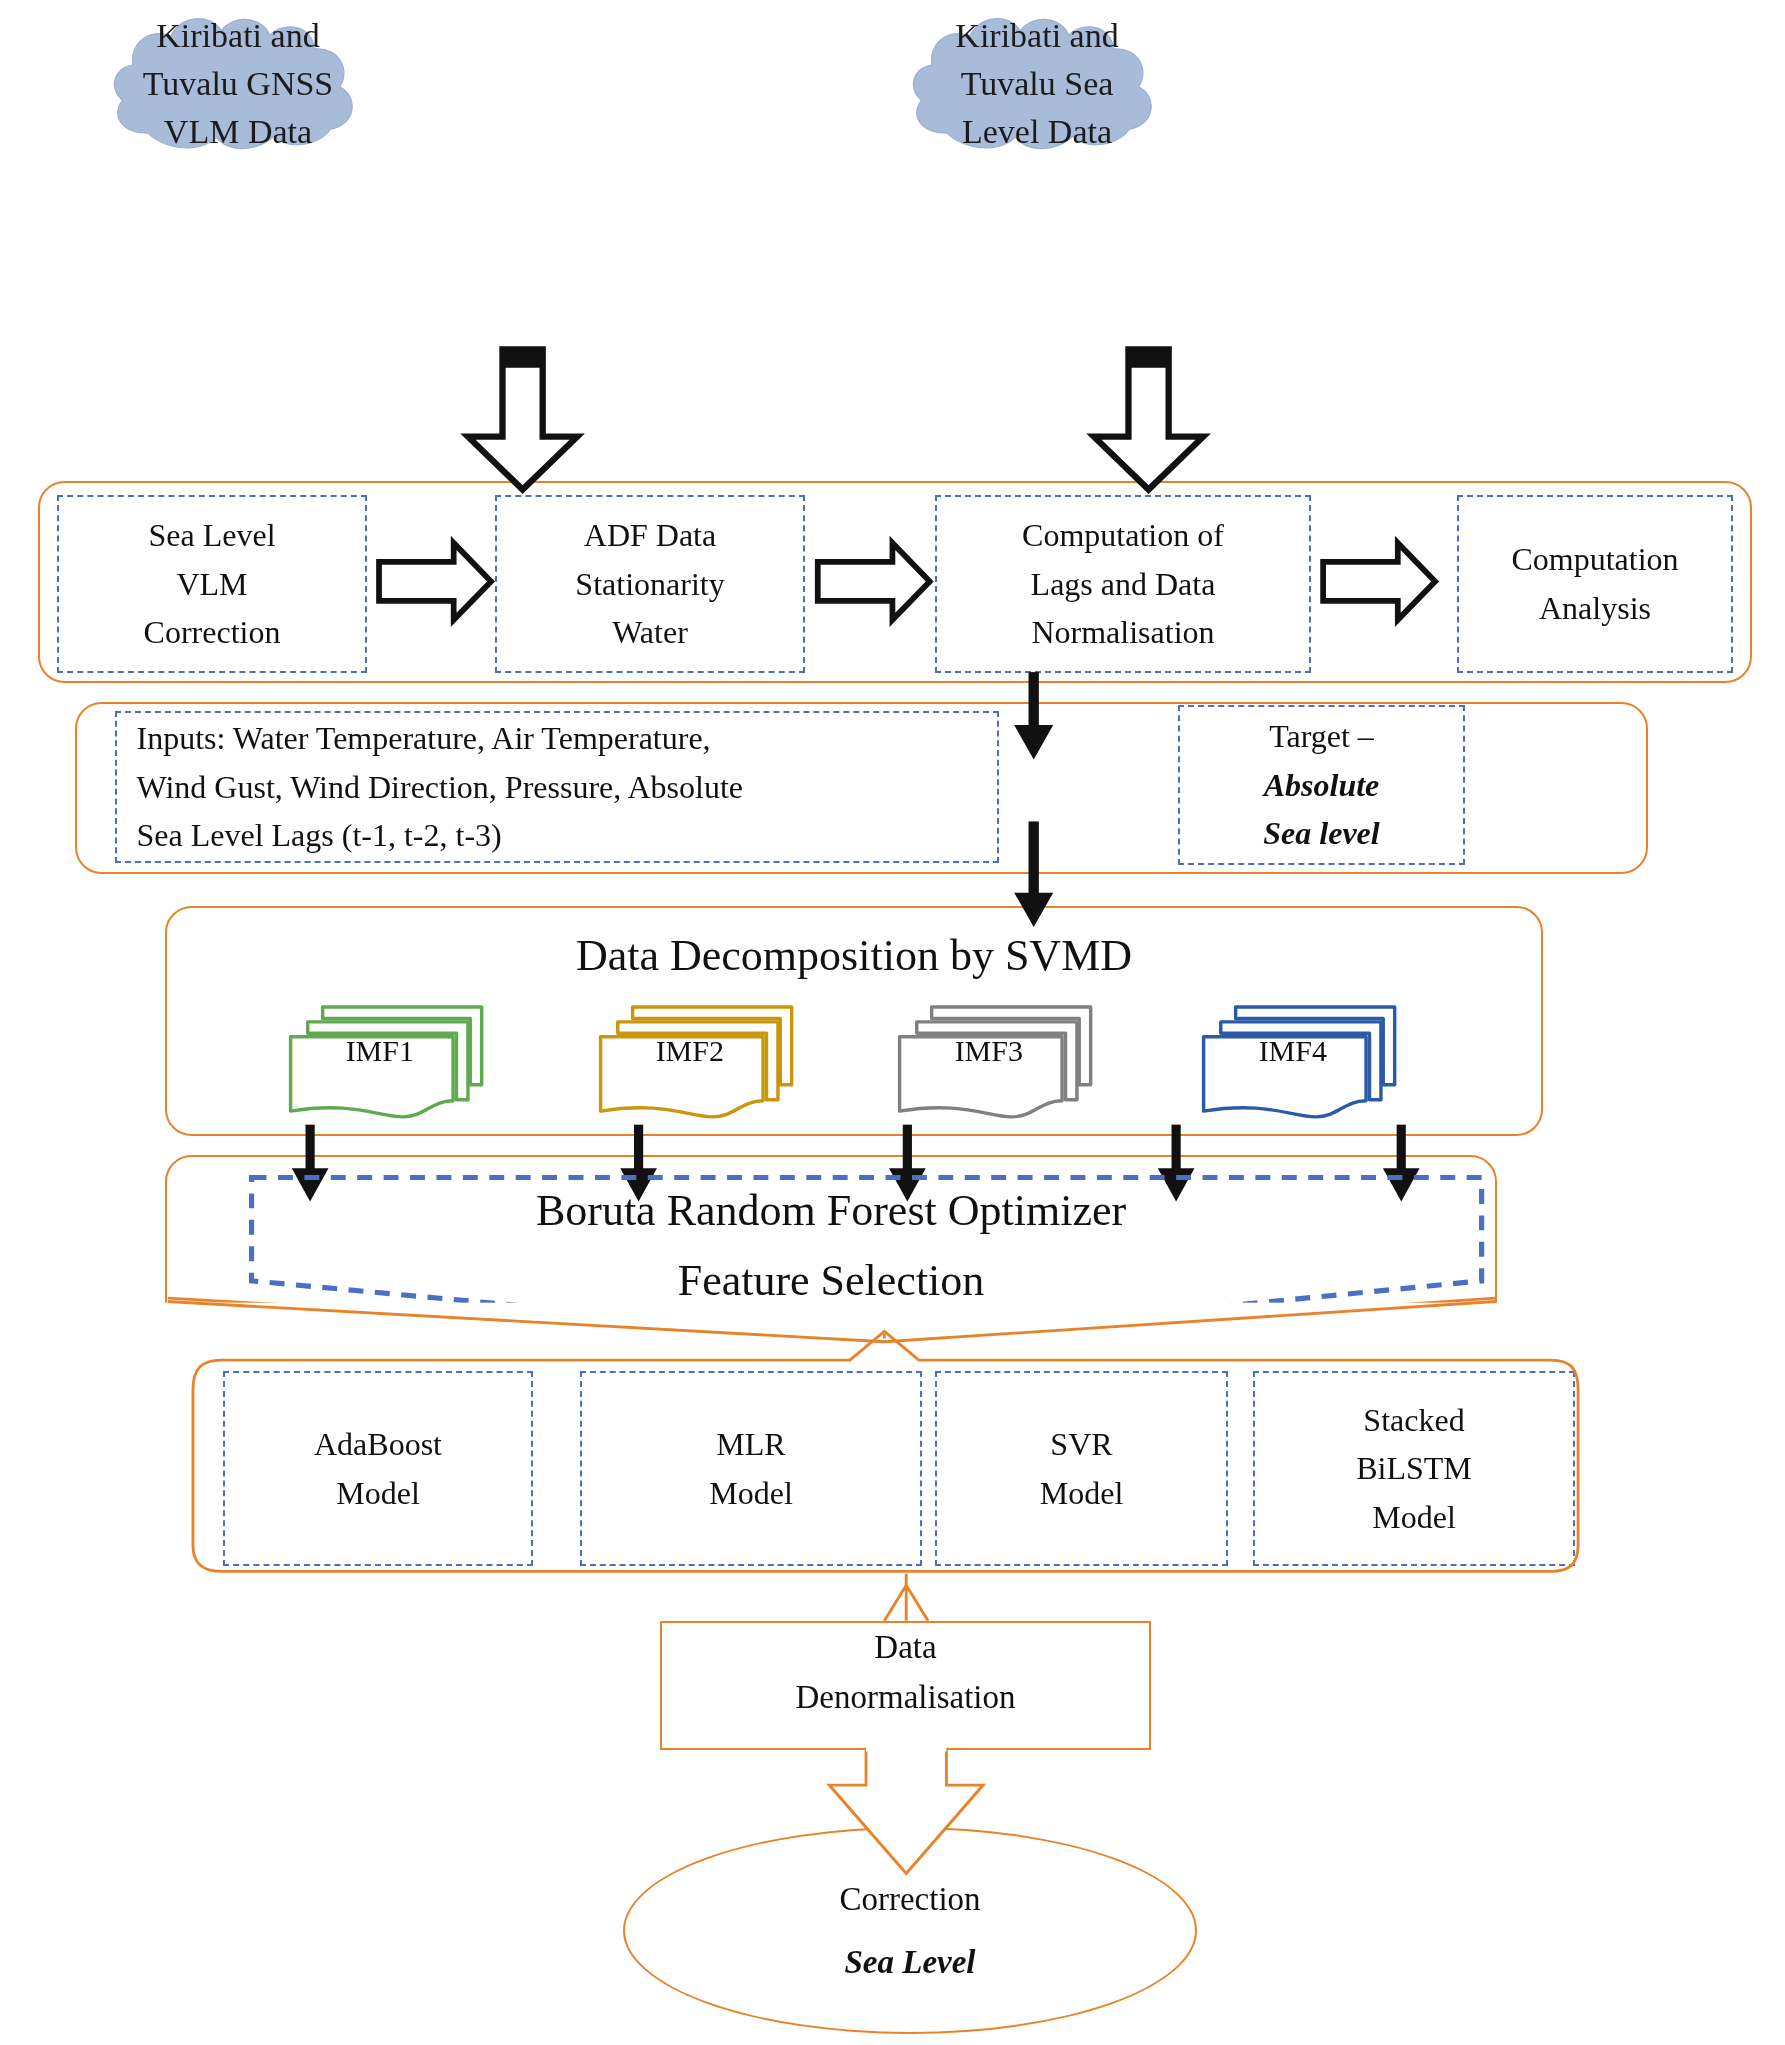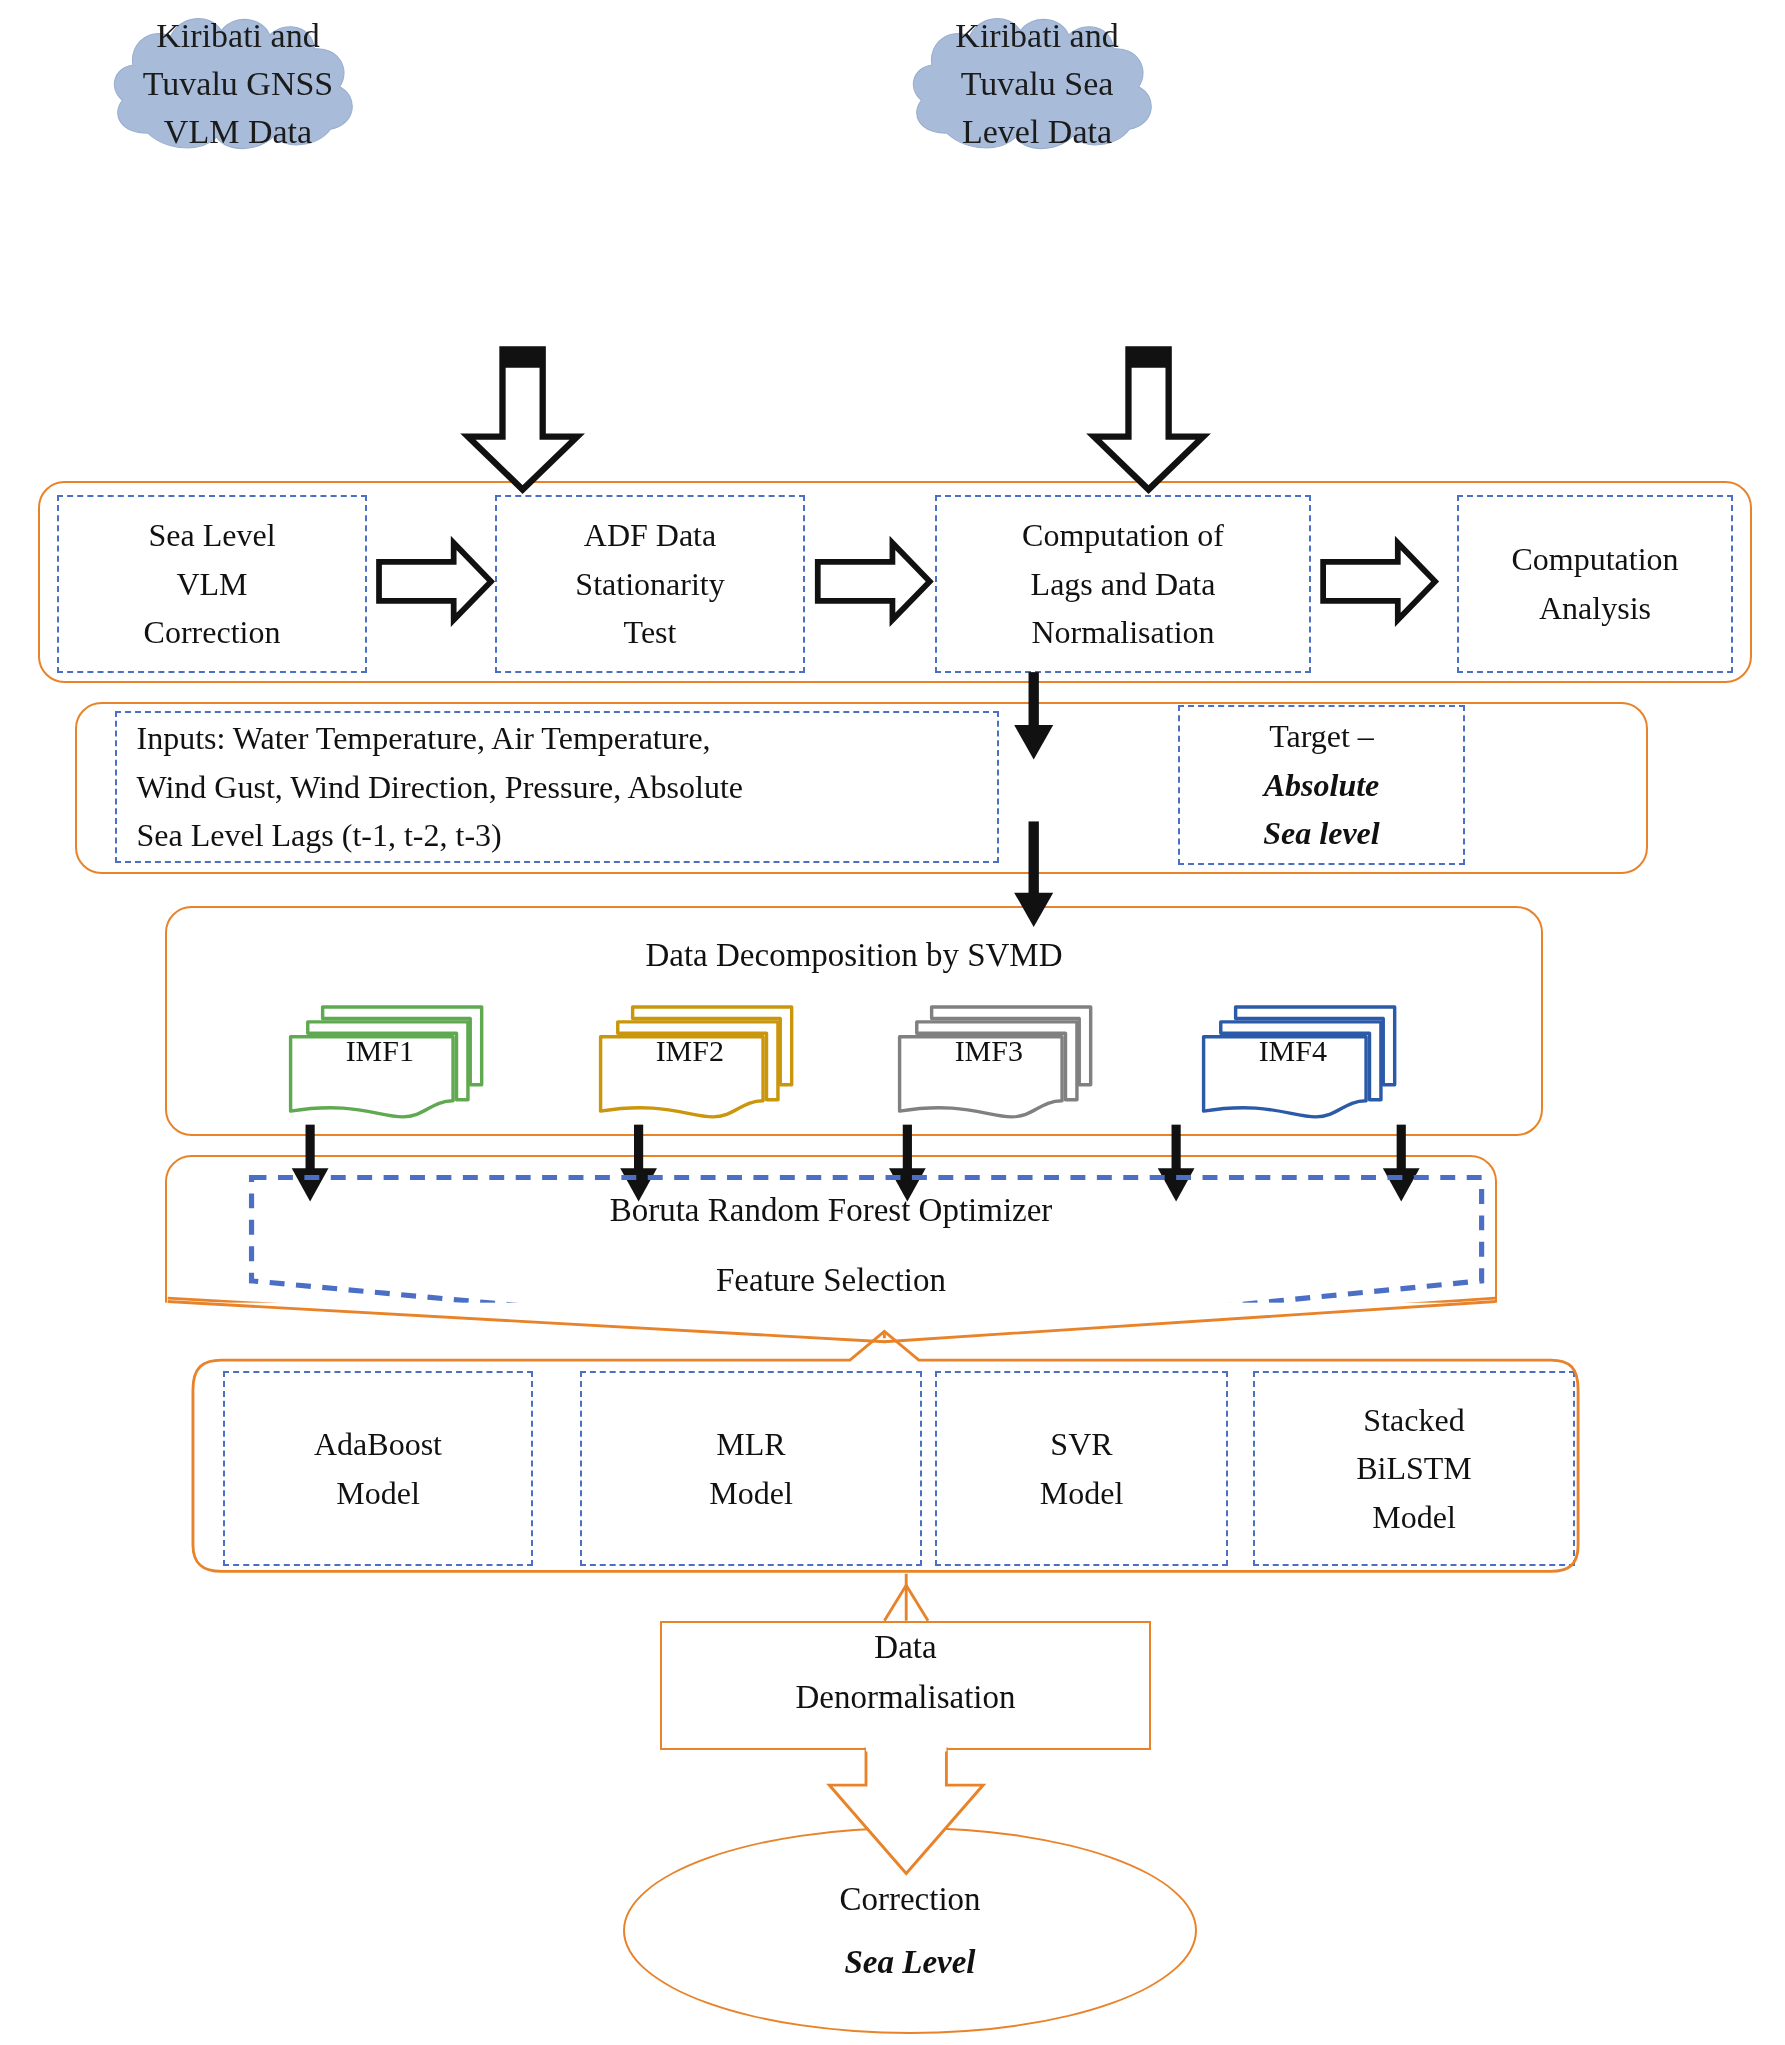--- a/index.html
+++ b/index.html
@@ -36,21 +36,21 @@
     display:flex;align-items:center;justify-content:center;
     text-align:center;
     font-size:32px;line-height:1.52;
     color:#111;
   }
   .dbox.left{justify-content:flex-start;text-align:left;padding-left:19.5px;}
 
   
   .ctext{
     display:flex;align-items:center;justify-content:center;
-    text-align:right;font-size:33px;line-height:1.5;color:#111;
+    text-align:right;font-size:44px;line-height:1.5;color:#111;
   }
 
   .ital{font-style:italic;font-weight:bold;}
 
   
   .imf{position:absolute;}
   .imf svg{position:absolute;left:0;top:0;}
   .imf .lbl{
     position:absolute;left:0;top:0;width:100%;height:100%;
     display:flex;align-items:center;justify-content:center;
@@ -161,21 +161,21 @@
       <div>Sea Level</div>
       <div>VLM</div>
       <div>Correction</div>
     </div>
   </div>
 
   <div class="abs dbox" style="left:495px;top:495px;width:310px;height:178px;">
     <div>
       <div>ADF Data</div>
       <div>Stationarity</div>
-      <div>Test</div>
+      <div>Water</div>
     </div>
   </div>
 
   <div class="abs dbox" style="left:935px;top:495px;width:376px;height:178px;">
     <div>
       <div>Computation of</div>
       <div>Lags and Data</div>
       <div>Normalisation</div>
     </div>
   </div>

